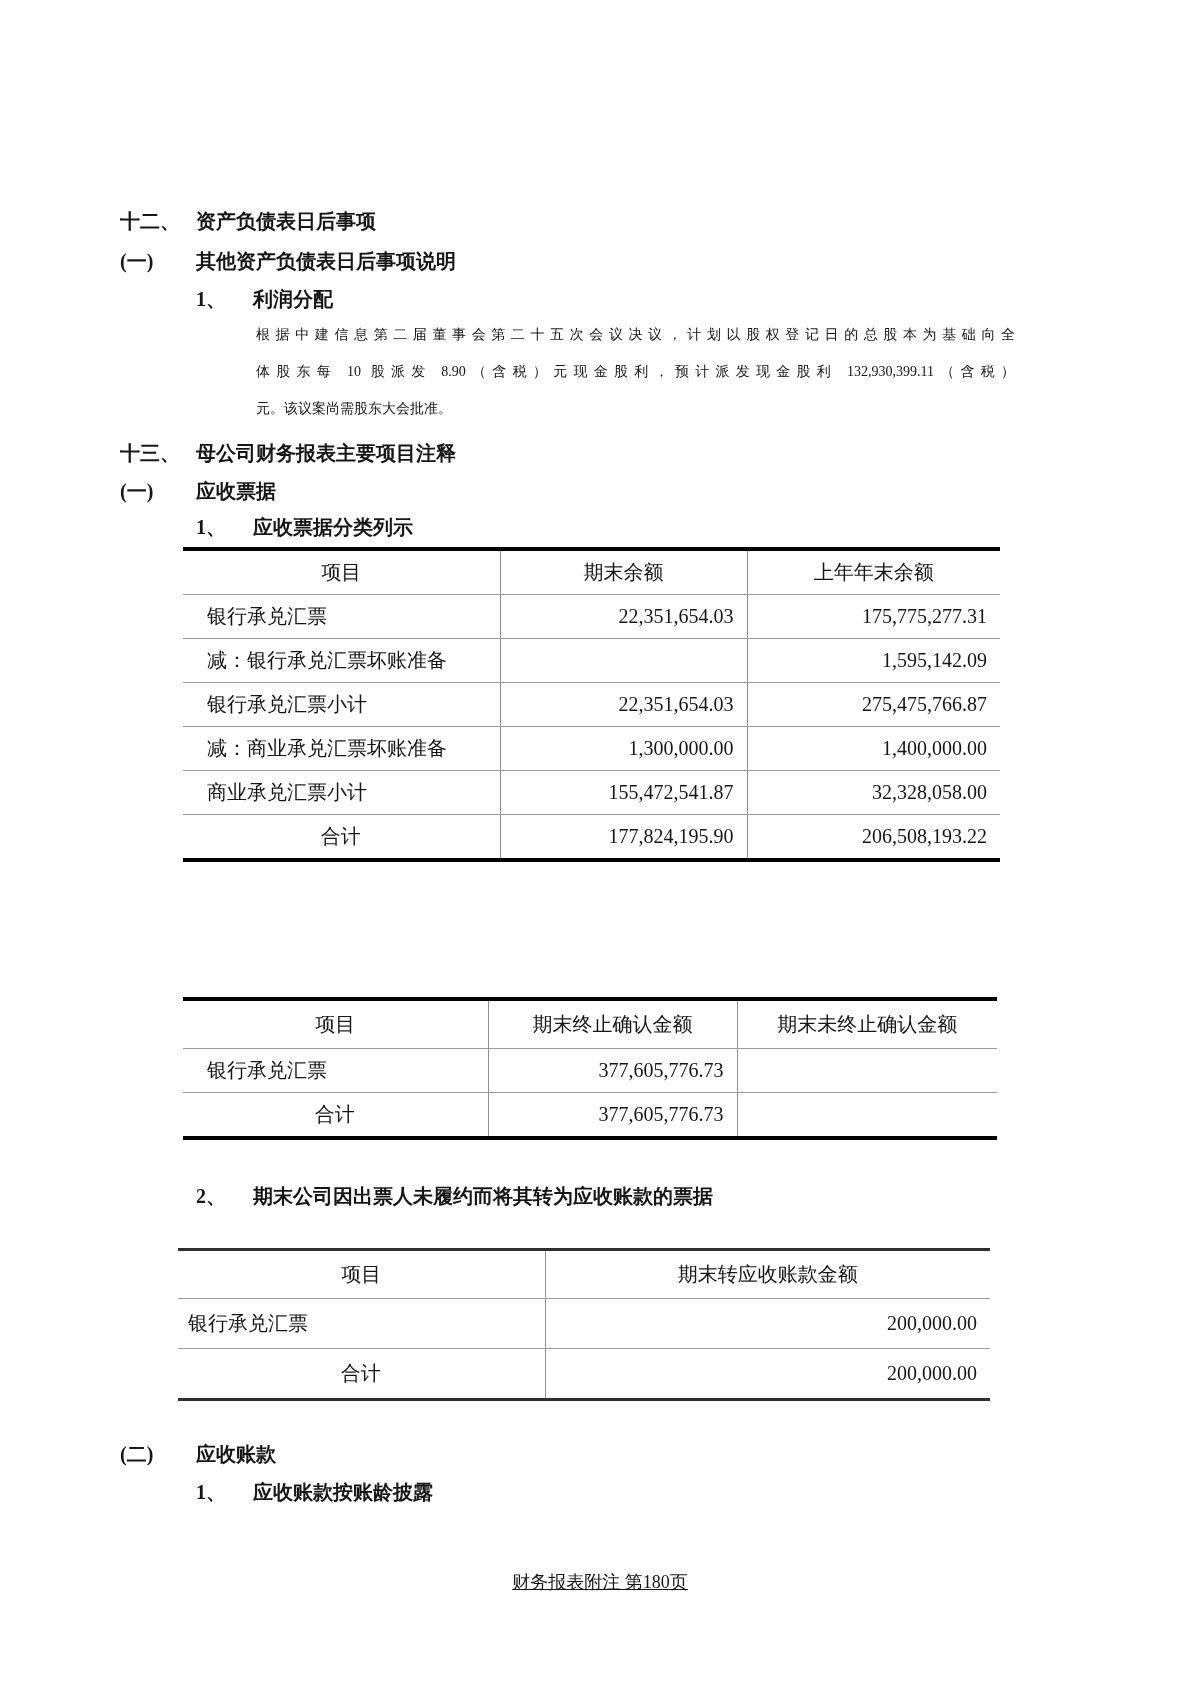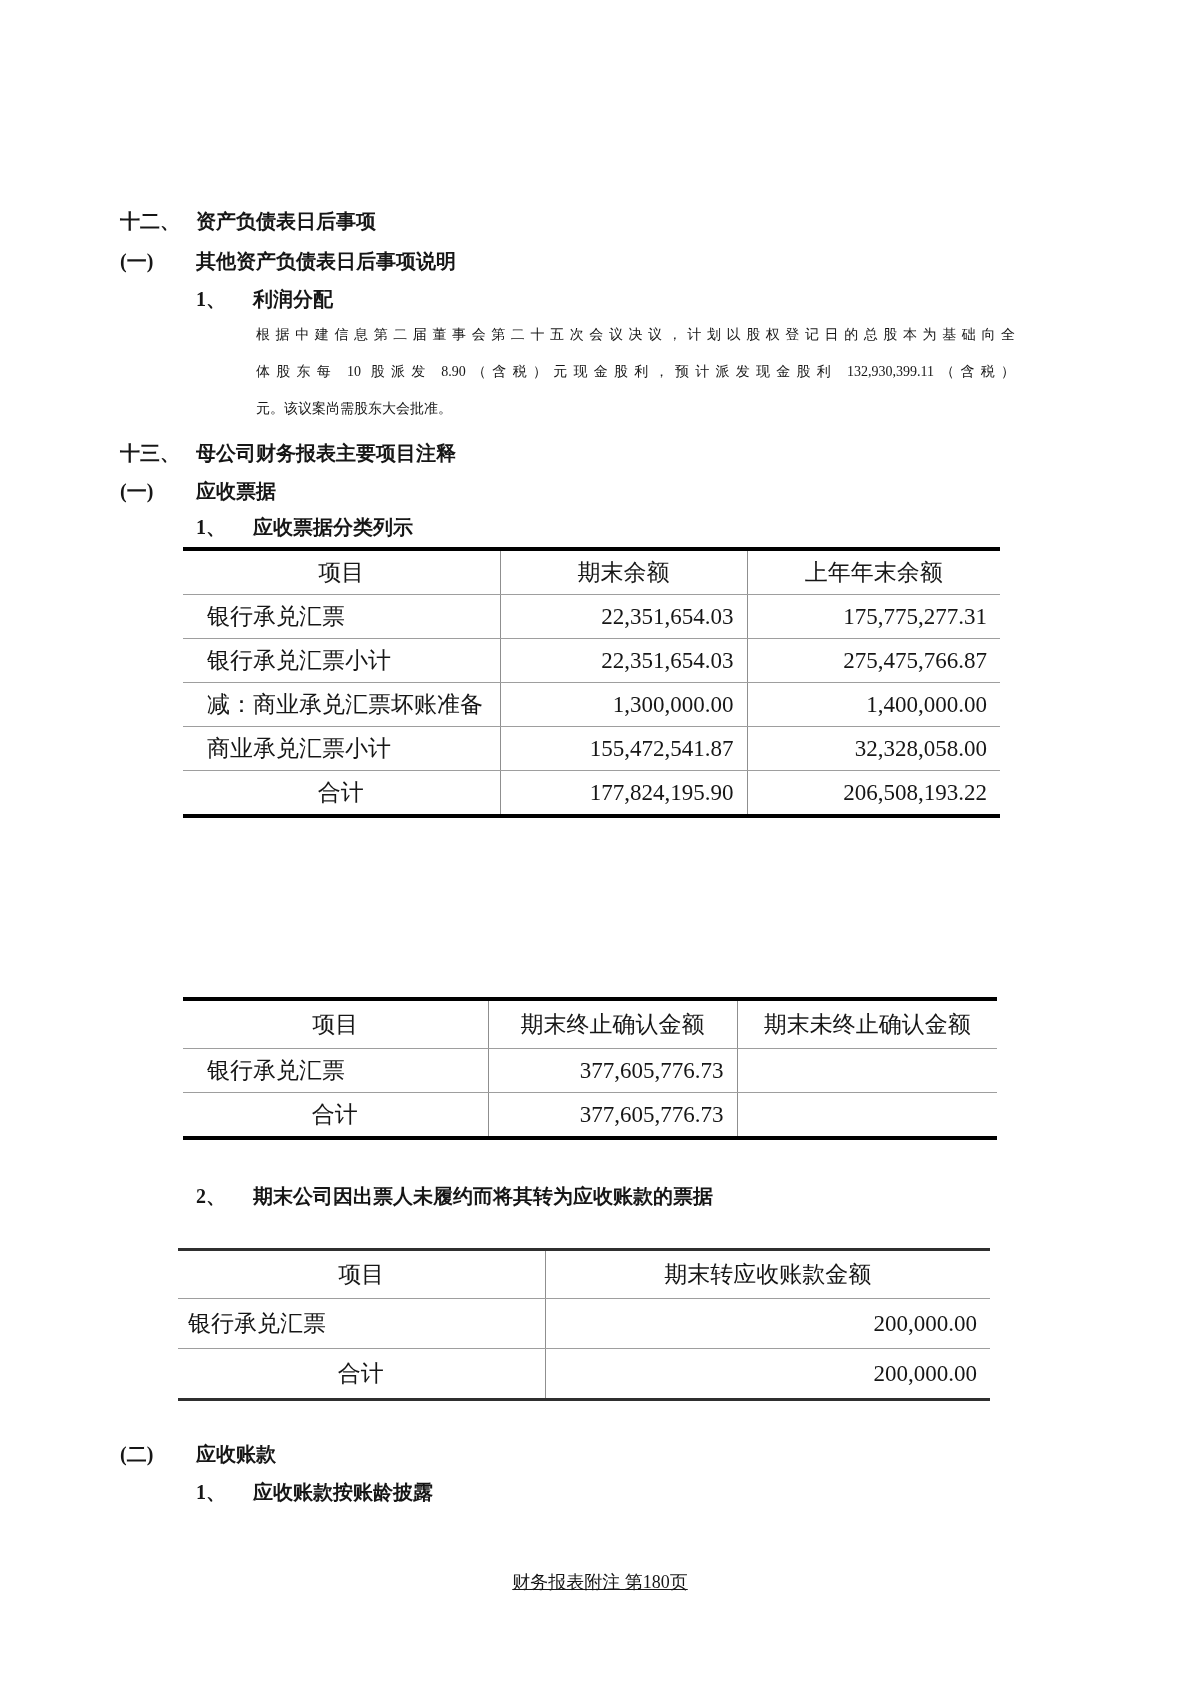--- a/index.html
+++ b/index.html
@@ -24,21 +24,21 @@
   }
   .para-line.last{text-align:left;text-align-last:left;font-family:Liberation Serif, serif;}
   .note-line{
     position:absolute;left:250px;
     font-size:19px;line-height:26px;white-space:nowrap;
   }
   
   .tbl{position:absolute;}
   .tbl table{
     width:100%;border-collapse:collapse;table-layout:fixed;
-    font-size:23px;
+    font-size:20px;
   }
   .t1 table,.t2 table{border-top:4px solid #000;border-bottom:4px solid #000;}
   .t3 table{border-top:3px solid #2f2f2f;border-bottom:3px solid #2f2f2f;}
   .tbl th,.tbl td{
     font-weight:normal;overflow:hidden;white-space:nowrap;
     border-bottom:1px solid #9e9e9e;
   }
   .tbl th{text-align:center;}
   .tbl th:not(:last-child),.tbl td:not(:last-child){border-right:1px solid #8f8f8f;}
   .tbl tbody tr:last-child td{border-bottom:none;}
@@ -104,20 +104,25 @@
             <th>上年年末余额</th>
           </tr>
         </thead>
         <tbody>
           <tr>
             <td class="lab">银行承兑汇票</td>
             <td class="num">22,351,654.03</td>
             <td class="num">175,775,277.31</td>
           </tr>
           <tr>
+            <td class="lab">减：银行承兑汇票坏账准备</td>
+            <td class="num"></td>
+            <td class="num">1,595,142.09</td>
+          </tr>
+          <tr>
             <td class="lab">银行承兑汇票小计</td>
             <td class="num">22,351,654.03</td>
             <td class="num">275,475,766.87</td>
           </tr>
           <tr>
             <td class="lab">减：商业承兑汇票坏账准备</td>
             <td class="num">1,300,000.00</td>
             <td class="num">1,400,000.00</td>
           </tr>
           <tr>

